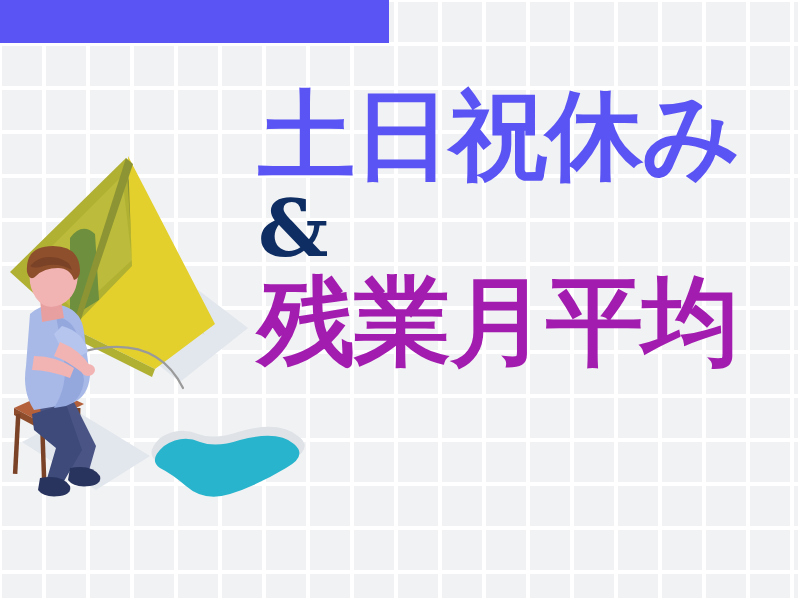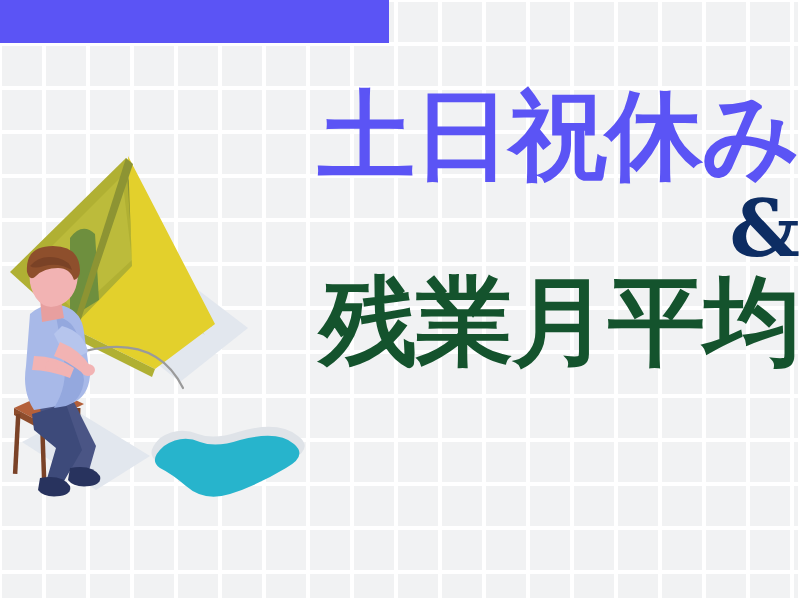--- a/index.html
+++ b/index.html
@@ -42,21 +42,21 @@
     top: 90px;
     width: 400px;
     height: 460px;
   }
   
   #text-block {
     position: absolute;
     left: 258px;
     top: 86px;
     width: 542px;
-    text-align: right;
+    text-align: left;
   }
   .line-jp-1 {
     font-family: "DejaVu Sans", "Liberation Sans", sans-serif;
     font-weight: bold;
     font-size: 97px;
     line-height: 1.04;
     letter-spacing: -1px;
     white-space: nowrap;
     margin: 0;
     padding: 0;
@@ -154,16 +154,16 @@
     <ellipse cx="88" cy="280" rx="7" ry="6" fill="#f2b3b3"></ellipse>
     <ellipse cx="52" cy="276" rx="7" ry="6" fill="#f2b3b3"></ellipse>
 
     <path d="M160,348 q18,-12 38,-4 q16,6 40,-2 q40,-12 60,4 q16,12 -6,24 q-30,18 -58,28 q-28,10 -48,-6 q-14,-12 -28,-20 q-14,-8 2,-24 z" fill="#dfe3e8"></path>
     <path d="M164,356 q18,-12 36,-4 q16,6 40,-2 q38,-10 54,4 q14,12 -8,24 q-30,18 -56,26 q-26,8 -44,-8 q-14,-12 -26,-18 q-12,-8 4,-22 z" fill="#27b4cc"></path>
   </svg>
 
   <div id="text-block">
     <div class="line-jp-1" style="color: rgb(91, 84, 245);">土日祝休み</div>
     <div class="line-amp" style="color: rgb(13, 45, 99);">&amp;</div>
-    <div class="line-jp-2" style="color: #14532d;">残業月平均</div>
+    <div class="line-jp-2" style="color: #a21caf;">残業月平均</div>
   </div>
 
 </div>
 
 </body></html>

